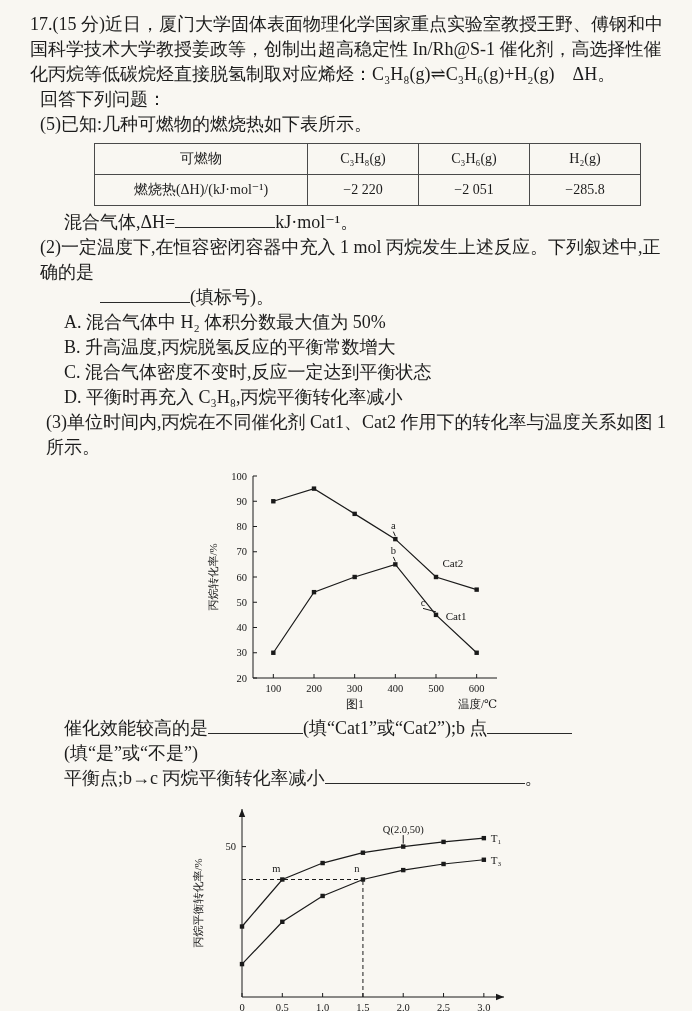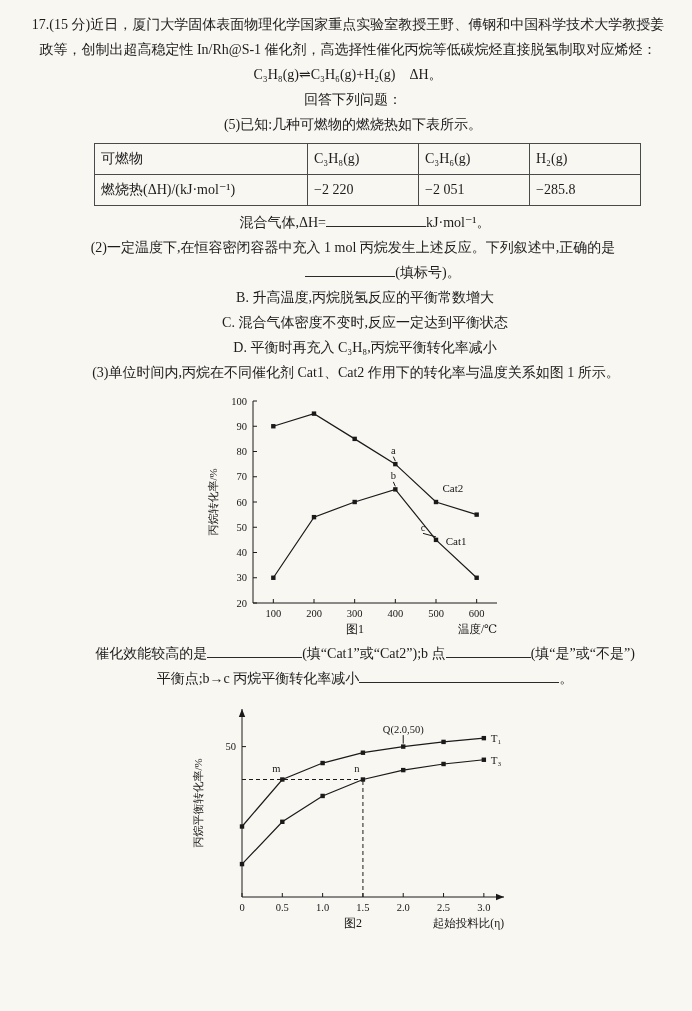--- a/index.html
+++ b/index.html
@@ -1,28 +1,28 @@
 <!DOCTYPE html>
 <html><head>
 <meta charset="utf-8">
 <style>
   *{box-sizing:border-box}
   html,body{margin:0;padding:0;background:#e8e6e1;}
   body{font-family:"Liberation Serif","DejaVu Serif","DejaVu Sans",serif;color:#1c1c1c;}
   .page{width:692px;height:1011px;background:#f9f7f2;padding:12px 26px 0 30px;overflow:hidden;position:relative;}
-  .para,.line{font-size:14px;line-height:25px;text-align:center;}
+  .para,.line{font-size:18px;line-height:25px;}
   .ml10{margin-left:10px}
   .ml14{margin-left:16px}
   .ml34{margin-left:34px}
   .ml70{margin-left:70px}
   .hang{padding-left:27px;text-indent:-27px;}
   .blank{display:inline-block;border-bottom:1px solid #2a2a2a;height:15px;vertical-align:baseline;}
   .w100{width:100px}.w95{width:95px}.w90{width:90px}.w85{width:85px}.w200{width:200px}
   .fuel-table{border-collapse:collapse;margin:6px 0 4px 64px;}
-  .fuel-table td{border:1px solid #4a4a4a;font-size:14px;padding:4px 6px;height:31px;background:#f9f7f2;}
+  .fuel-table td{border:1px solid #4a4a4a;font-size:14px;text-align:center;padding:4px 6px;height:31px;background:#f9f7f2;}
   .fuel-table td.c0{width:213px}
   .fuel-table td.cv{width:111px}
   .figure{display:flex;justify-content:center;margin:2px 0 2px 30px;}
   svg{display:block}
   svg text{font-family:"Liberation Serif","DejaVu Serif","DejaVu Sans",serif;fill:#161616;}
 </style>
 </head>
 <body>
 
 <div class="page">
@@ -52,20 +52,21 @@
 
   <div class="line ml34">
     <span>混合气体,ΔH=</span><span class="blank w100"></span><span>kJ·mol⁻¹。</span>
   </div>
 
   <div class="line ml10">(2)一定温度下,在恒容密闭容器中充入 1 mol 丙烷发生上述反应。下列叙述中,正确的是</div>
   <div class="line ml70">
     <span class="blank w90"></span><span>(填标号)。</span>
   </div>
 
+  <div class="line ml34">A. 混合气体中 H₂ 体积分数最大值为 50%</div>
   <div class="line ml34">B. 升高温度,丙烷脱氢反应的平衡常数增大</div>
   <div class="line ml34">C. 混合气体密度不变时,反应一定达到平衡状态</div>
   <div class="line ml34">D. 平衡时再充入 C₃H₈,丙烷平衡转化率减小</div>
 
   <div class="line ml14">(3)单位时间内,丙烷在不同催化剂 Cat1、Cat2 作用下的转化率与温度关系如图 1 所示。</div>
 
   <div class="figure" id="fig1">
       <svg width="320" height="252" viewBox="0 0 320 252">
         <line x1="50" y1="216" x2="294" y2="216" stroke="#1a1a1a" stroke-width="1"></line>
         <line x1="50" y1="216" x2="50" y2="14" stroke="#1a1a1a" stroke-width="1"></line>

